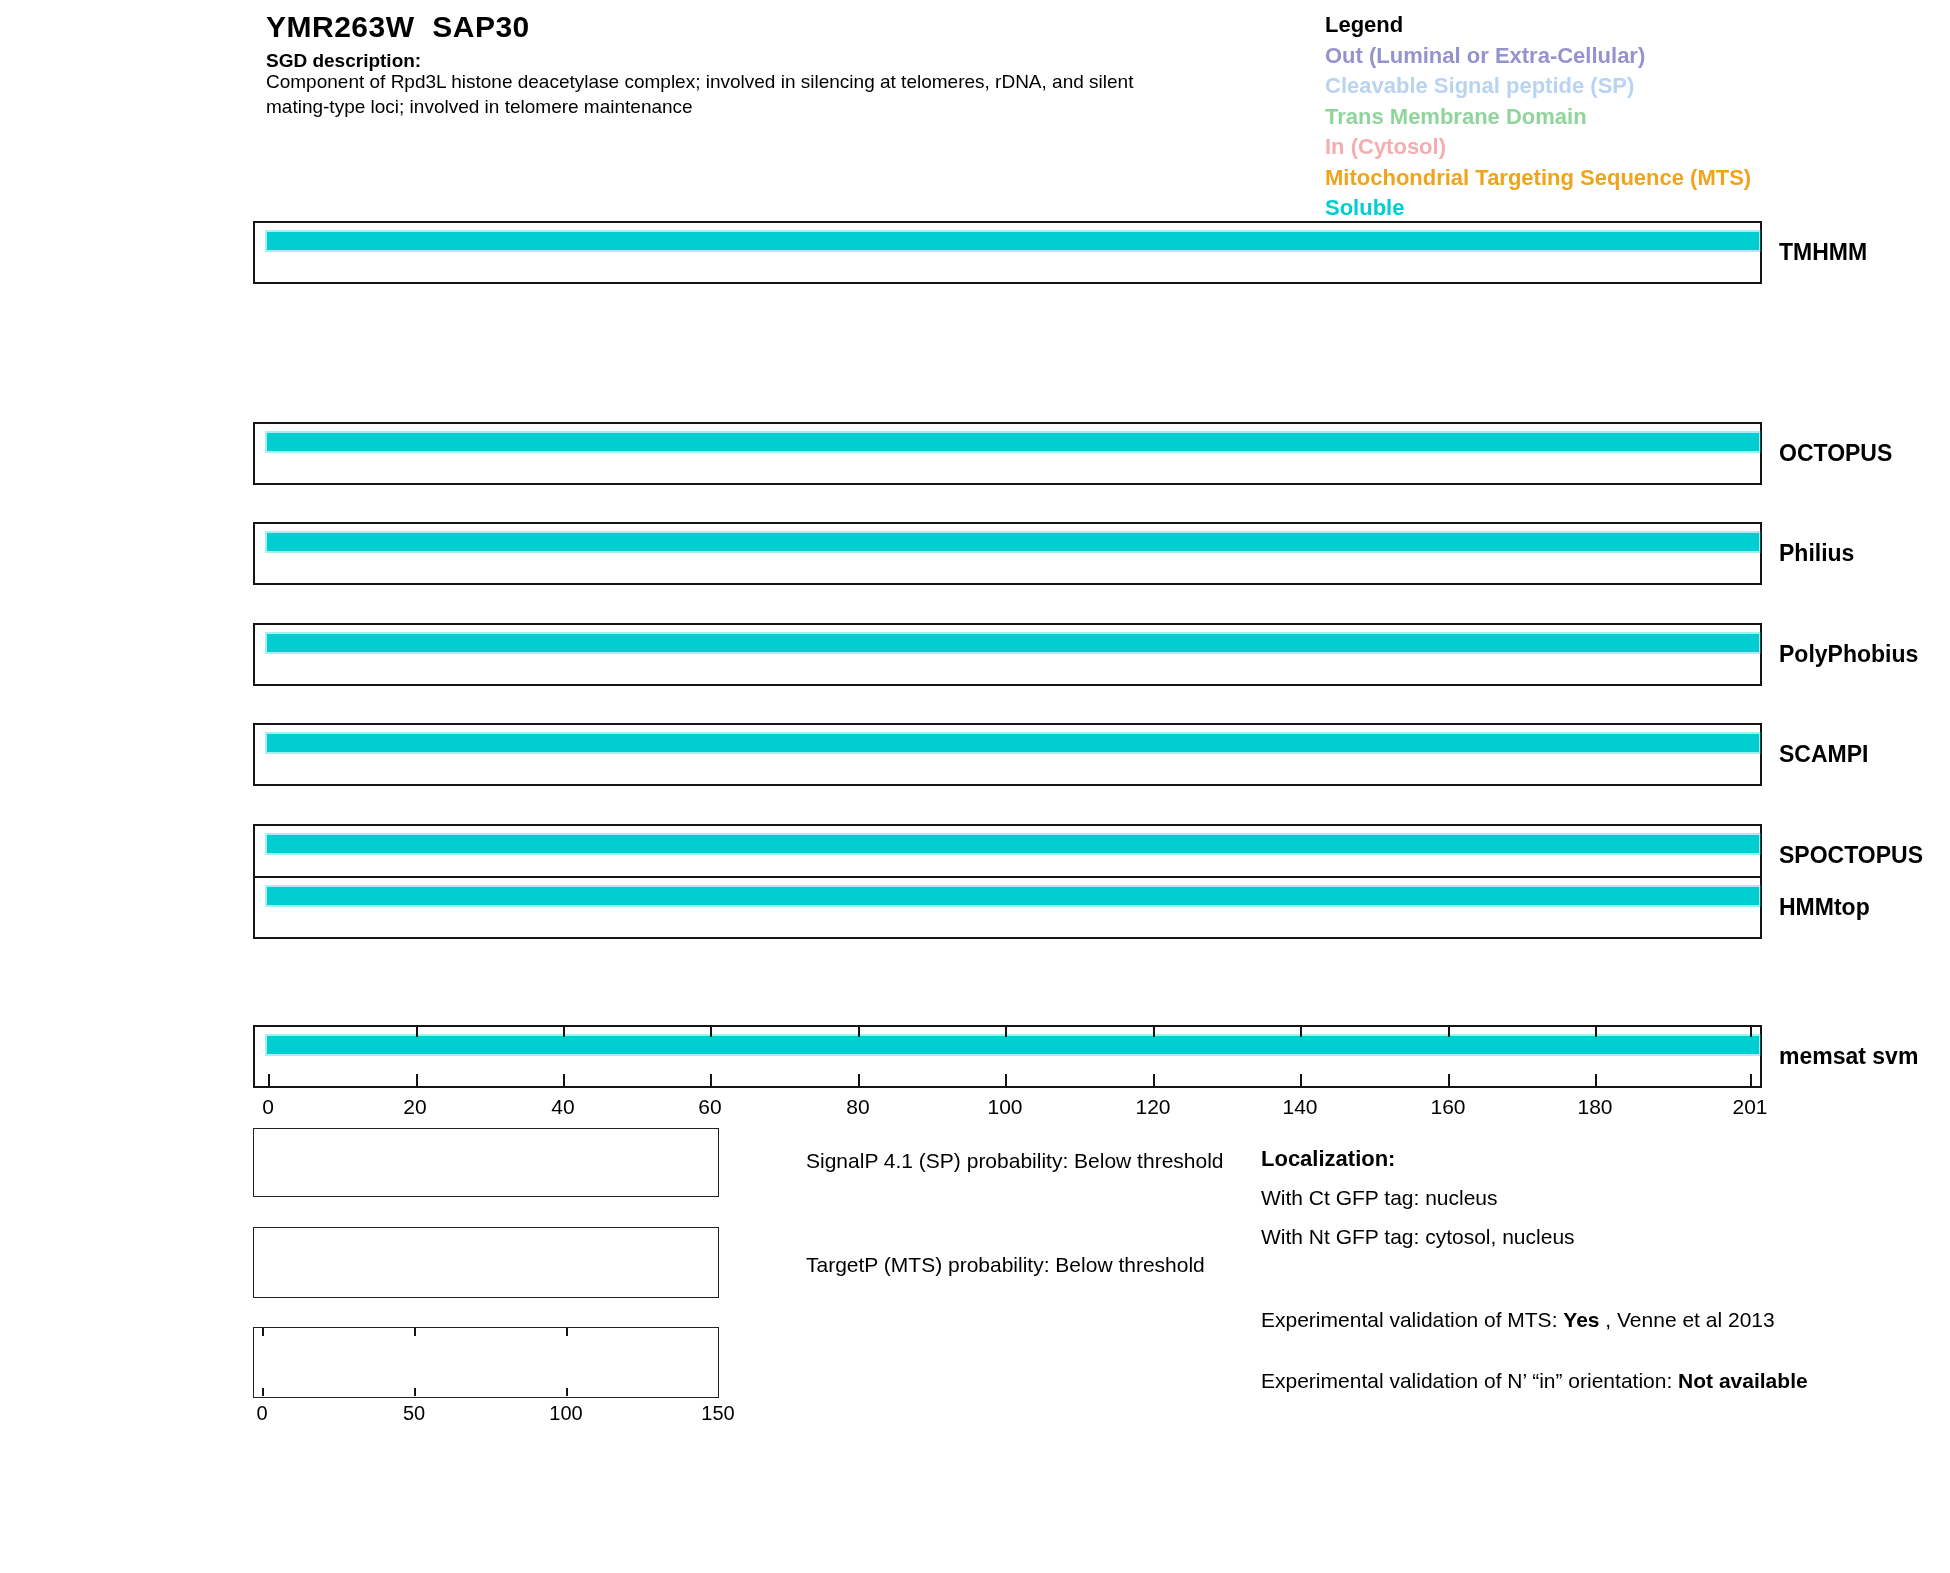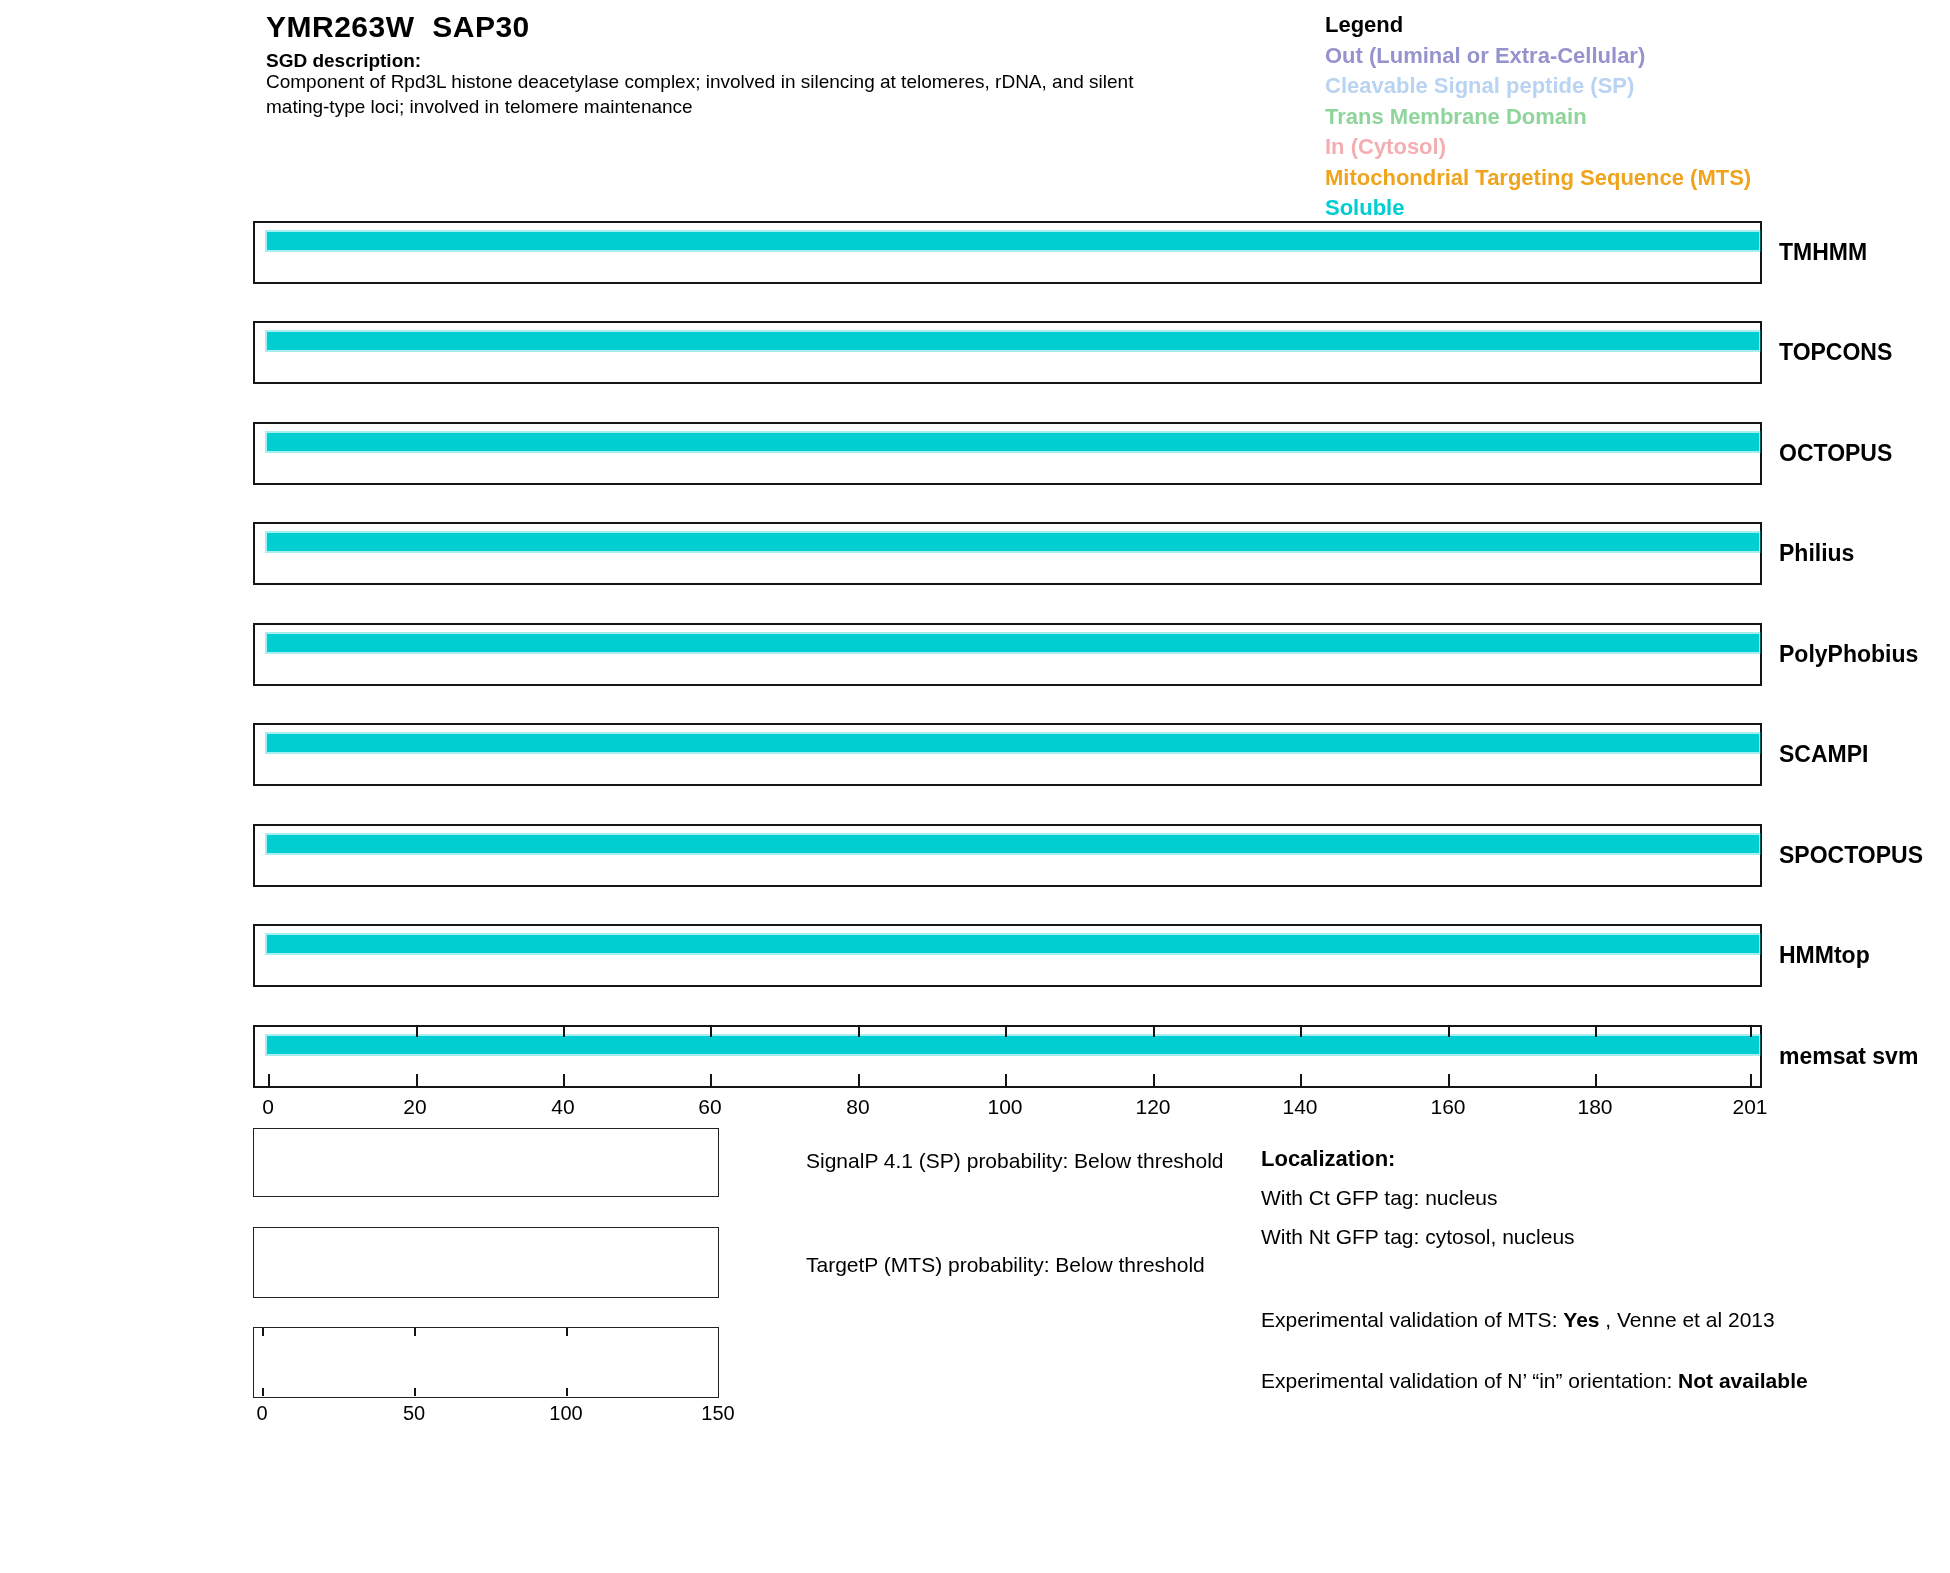--- a/index.html
+++ b/index.html
@@ -48,26 +48,20 @@
     <div style="color: rgb(240, 164, 30);">Mitochondrial Targeting Sequence (MTS)</div>
     <div style="color: rgb(0, 206, 209);">Soluble</div>
   </div>
 
   <div class="abs track-row" style="top:221px">
     <div class="t-box">
       <div class="s-bar" style="background: rgb(0, 206, 209);"></div>
     </div>
     <div class="t-label">TMHMM</div>
   </div>
-  <div class="abs track-row" style="top:321px">
-    <div class="t-box">
-      <div class="s-bar" style="background: rgb(0, 206, 209);"></div>
-    </div>
-    <div class="t-label">TOPCONS</div>
-  </div>
   <div class="abs track-row" style="top:422px">
     <div class="t-box">
       <div class="s-bar" style="background: rgb(0, 206, 209);"></div>
     </div>
     <div class="t-label">OCTOPUS</div>
   </div>
   <div class="abs track-row" style="top:522px">
     <div class="t-box">
       <div class="s-bar" style="background: rgb(0, 206, 209);"></div>
     </div>
@@ -84,21 +78,21 @@
       <div class="s-bar" style="background: rgb(0, 206, 209);"></div>
     </div>
     <div class="t-label">SCAMPI</div>
   </div>
   <div class="abs track-row" style="top:824px">
     <div class="t-box">
       <div class="s-bar" style="background: rgb(0, 206, 209);"></div>
     </div>
     <div class="t-label">SPOCTOPUS</div>
   </div>
-  <div class="abs track-row" style="top:924px">
+  <div class="abs track-row" style="top:876px">
     <div class="t-box">
       <div class="s-bar" style="background: rgb(0, 206, 209);"></div>
     </div>
     <div class="t-label">HMMtop</div>
   </div>
   <div class="abs track-row" style="top:1025px">
     <div class="t-box" id="memsat-box">
       <div class="s-bar" style="background: rgb(0, 206, 209);"></div>
     <div class="tick" style="left: 13px; top: 47px; height: 12px;"></div>
         <div class="tick" style="left: 160.5px; top: 0px; height: 10px;"></div>

